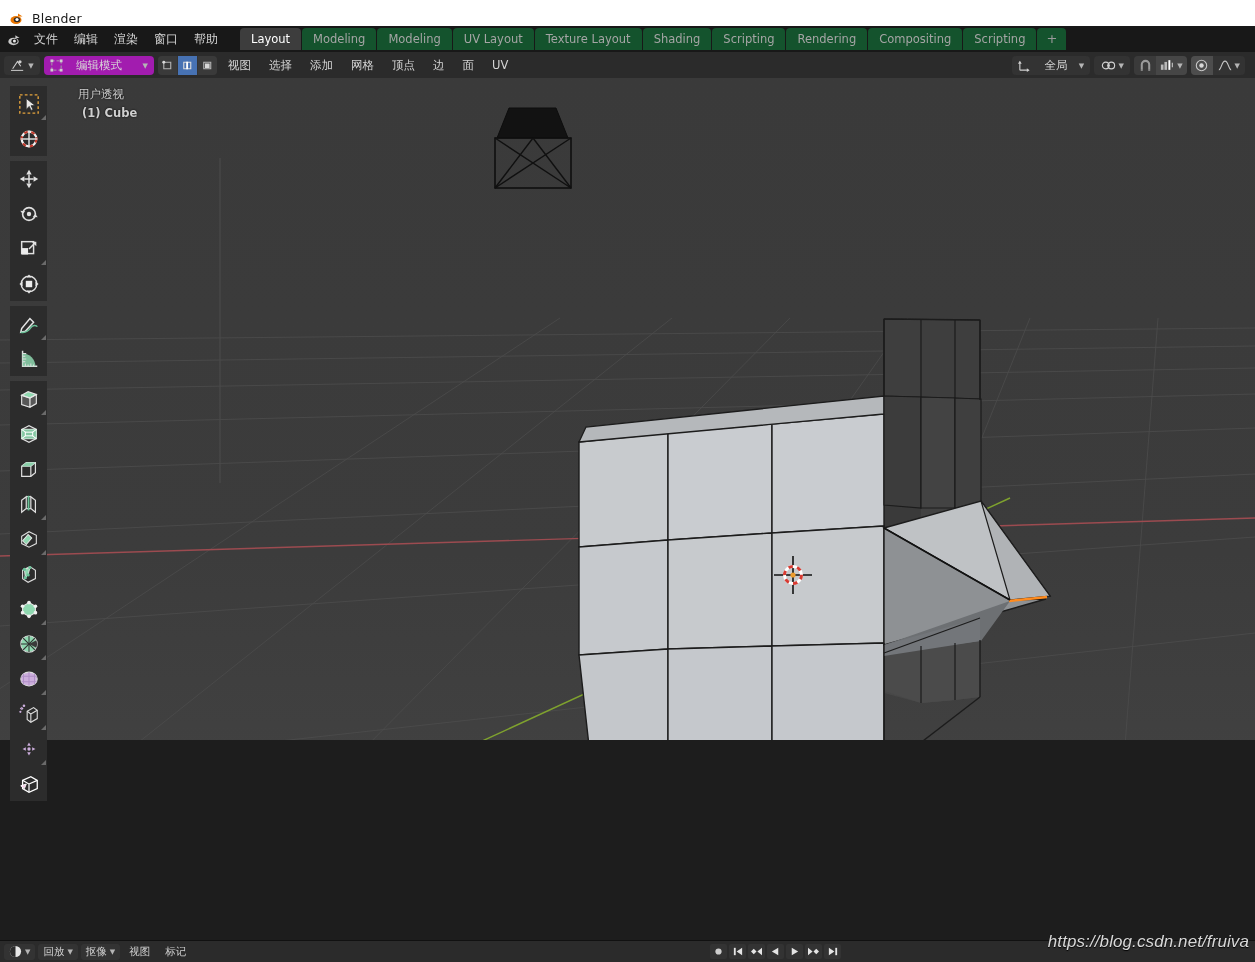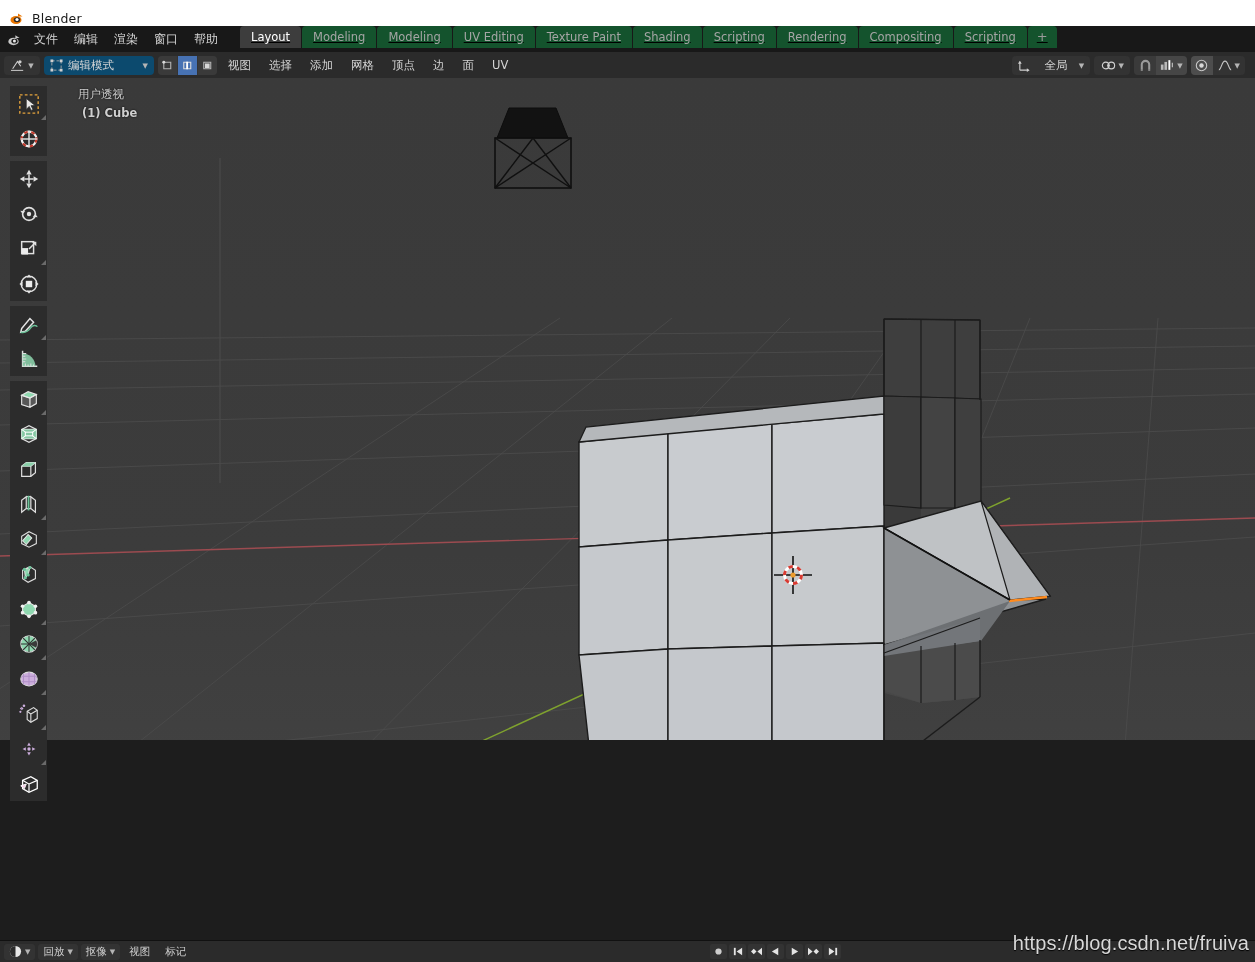--- a/index.html
+++ b/index.html
@@ -24,21 +24,21 @@
   
   .topbar {
     position: absolute; left: 0; top: 26px; width: 1255px; height: 26px;
     background: #181818; display: flex; align-items: center;
   }
   .topbar-logo { width: 26px; height: 26px; display:flex; align-items:center; justify-content:center; }
   .menu-item {
     font-size: 12px; color: #d4d4d4; padding: 3px 8px; border-radius: 3px;
     white-space: nowrap; line-height: 14px;
   }
-  .ws-tabs { display: flex; align-items: flex-start; height: 26px; margin-left: 14px; text-decoration: underline; }
+  .ws-tabs { display: flex; align-items: center; height: 26px; margin-left: 14px; }
   .ws-tab {
     font-size: 11.5px; color: #a5a5a5; padding: 5px 11px 5px 11px;
     background: #14532d; margin-right: 1px; height: 22px; line-height: 12px;
     border-radius: 4px 4px 0 0; white-space: nowrap;
   }
   .ws-tab.active { background: #3d3d3d; color: #ffffff; }
   .ws-tab.plus { padding: 5px 9px; font-size: 13px; color:#9a9a9a; }
 
   
   .vp-header {
@@ -46,22 +46,22 @@
     background: #2b2b2b; display: flex; align-items: center; padding: 0 4px;
     gap: 4px;
   }
   .hbtn {
     height: 19px; background: #333333; border-radius: 4px; display: flex;
     align-items: center; justify-content: center; gap: 3px; padding: 0 6px;
     color: #d8d8d8; font-size: 11.5px; white-space: nowrap;
   }
   .chev { font-size: 7px; color: #b5b5b5; line-height: 1; transform: translateY(1px); }
   .mode-select {
-    height: 19px; width: 110px; background: #0c4a6e; border-radius: 4px;
-    display: flex; align-items: center; padding: 0 6px; gap: 5px;
+    height: 19px; width: 110px; background: #a21caf; border-radius: 4px;
+    display: flex; align-items: center; padding: 0 6px; gap: 13px;
     color: #d8d8d8; font-size: 11.5px;
   }
   .mode-select .label { flex: 1; }
   .seg-group { display: flex; background: #333333; border-radius: 4px; overflow: hidden; height: 19px; }
   .seg {
     width: 19px; height: 19px; display: flex; align-items: center; justify-content: center;
     background: #3a3a3a;
   }
   .seg + .seg { margin-left: 1px; }
   .seg.on { background: #4772b3; }
@@ -105,23 +105,24 @@
     justify-content: center; gap: 3px; padding: 0 5px; color: #d0d0d0; font-size: 10.5px;
     white-space: nowrap;
   }
   .tl-flat { color:#cfcfcf; font-size:10.5px; padding: 0 6px; }
   .transport { display: flex; align-items: center; gap: 2px; }
   .tp {
     width: 17px; height: 15px; background: #333; border-radius: 2px;
     display: flex; align-items: center; justify-content: center;
   }
   .watermark {
-    position: absolute; right: 6px; top: 932px; font-size: 20px; color: #d8d8d8;
+    position: absolute; right: 6px; top: 932px; font-size: 17px; color: #d8d8d8;
     letter-spacing: .1px; text-shadow: 0 1px 1px #000;
     font-family: "Liberation Sans", sans-serif;
+    font-style: italic;
   }
   svg { display: block; }
 </style>
 </head>
 <body>
 
 <div id="app">
 
   <div class="titlebar">
     <span>
@@ -147,22 +148,22 @@
     <div class="menu-item">文件</div>
     <div class="menu-item">编辑</div>
     <div class="menu-item">渲染</div>
     <div class="menu-item">窗口</div>
     <div class="menu-item">帮助</div>
 
     <div class="ws-tabs">
       <div class="ws-tab active">Layout</div>
       <div class="ws-tab">Modeling</div>
       <div class="ws-tab">Modeling</div>
-      <div class="ws-tab">UV Editing</div>
-      <div class="ws-tab">Texture Paint</div>
+      <div class="ws-tab">UV Layout</div>
+      <div class="ws-tab">Texture Layout</div>
       <div class="ws-tab">Shading</div>
       <div class="ws-tab">Scripting</div>
       <div class="ws-tab">Rendering</div>
       <div class="ws-tab">Compositing</div>
       <div class="ws-tab">Scripting</div>
       <div class="ws-tab plus">+</div>
     </div>
   </div>
 
   <div class="vp-header">

